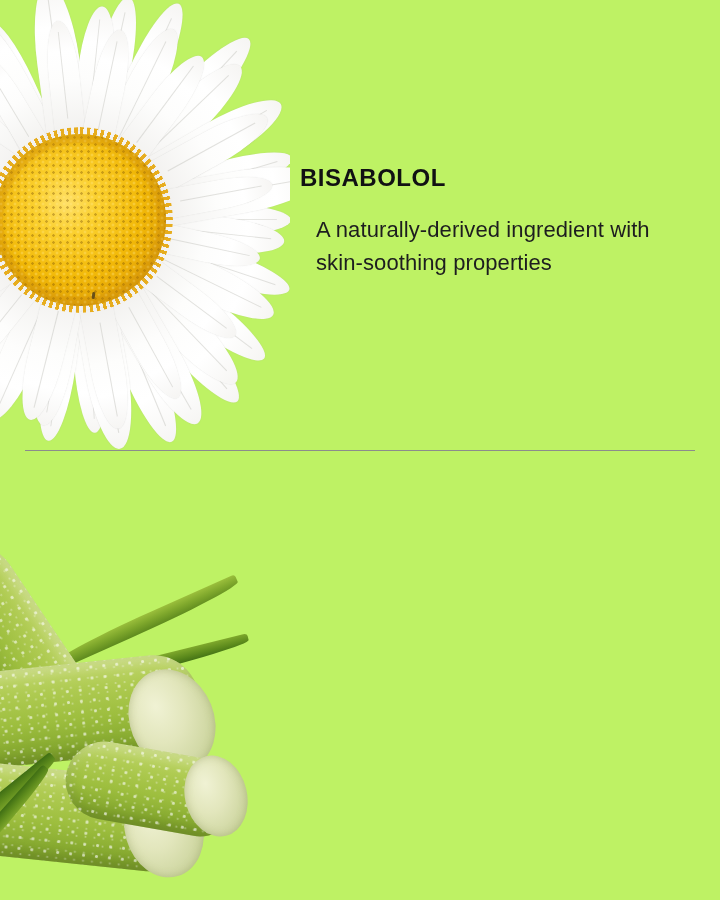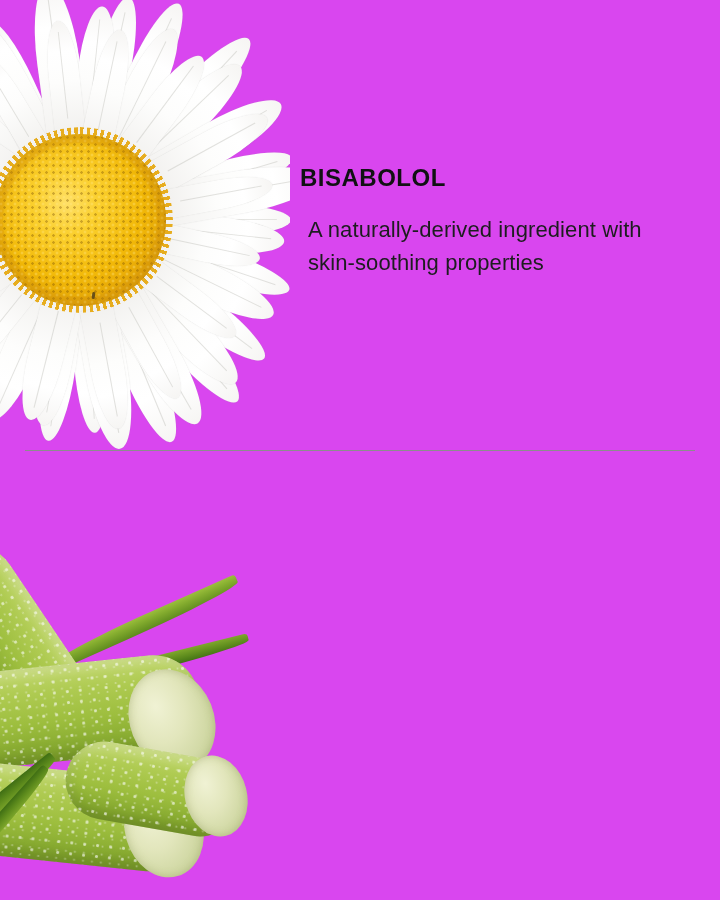--- a/index.html
+++ b/index.html
@@ -2,37 +2,37 @@
 <html><head>
 <meta charset="utf-8">
 <style>
   html,body{margin:0;padding:0;}
   body{
     width:720px;height:900px;
     background:#EFEFEE;
     font-family:"Liberation Sans","DejaVu Sans",sans-serif;
     overflow:hidden;position:relative;
   }
-  .page{position:relative;width:720px;height:900px;background:#d946ef;}
+  .page{position:relative;width:720px;height:900px;background:#bef264;}
 
   
   .section{position:absolute;left:0;width:720px;}
   #section-bisabolol{top:0;height:450px;}
   #section-hemisqualane{top:450px;height:450px;}
 
   .media{position:absolute;left:0;top:0;width:290px;height:450px;overflow:hidden;}
   .copy{position:absolute;left:300px;width:380px;}
 
   .ing-title{
     font-size:24px;font-weight:bold;letter-spacing:.5px;
     color:#111113;margin:0;line-height:1.1;white-space:nowrap;
   }
   .ing-desc{
     font-size:22px;font-weight:normal;color:#1d1d1f;
-    margin:8px;line-height:33px;letter-spacing:.1px;
+    margin:16px;line-height:33px;letter-spacing:.1px;
   }
   #copy-bisabolol{top:165px;}
   #copy-bisabolol .ing-desc{margin-top:22px;width:370px;}
 
   
   .divider{
     position:absolute;left:25px;top:450px;width:670px;height:1px;
     background:#8c8c8c;
   }
 

